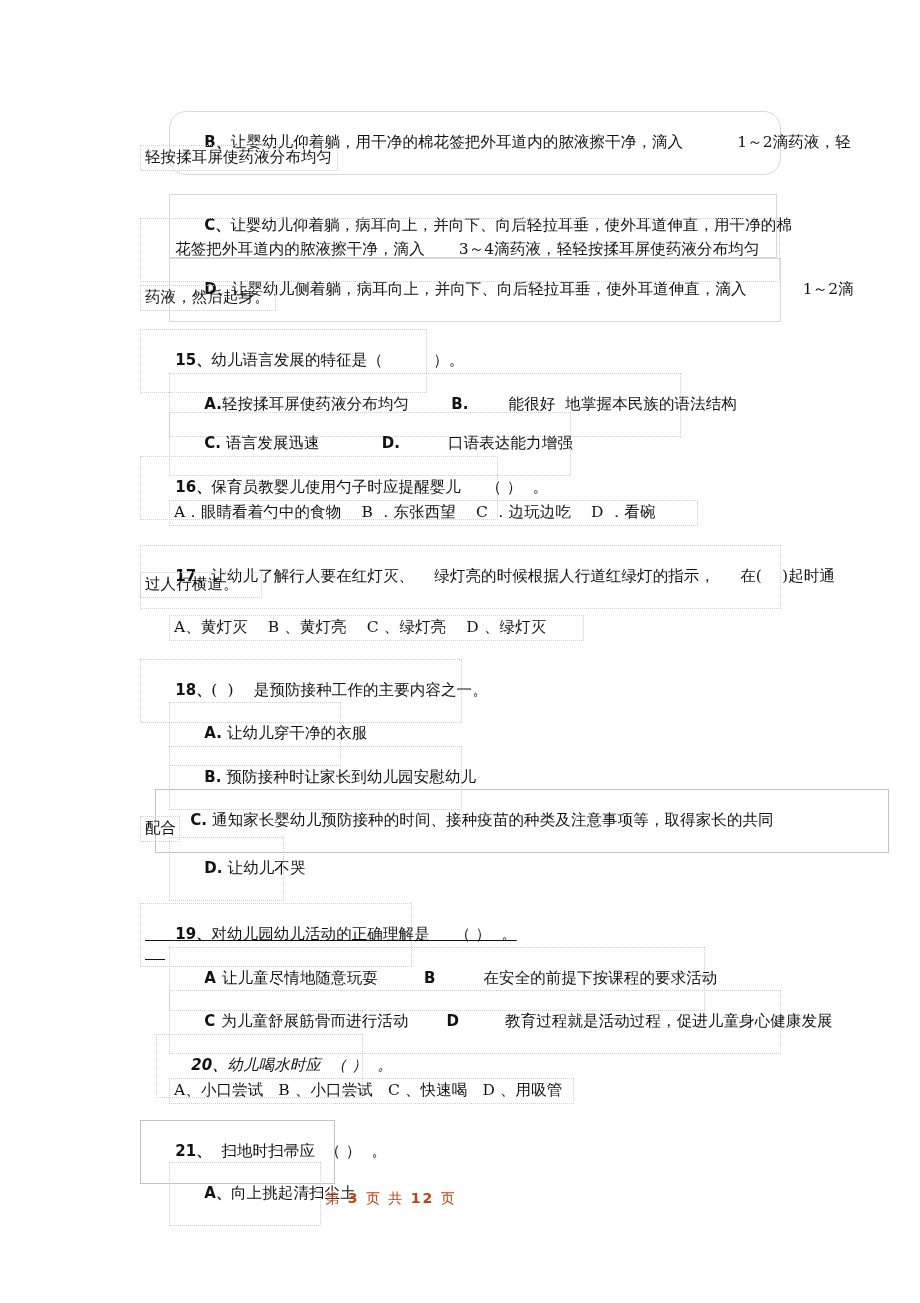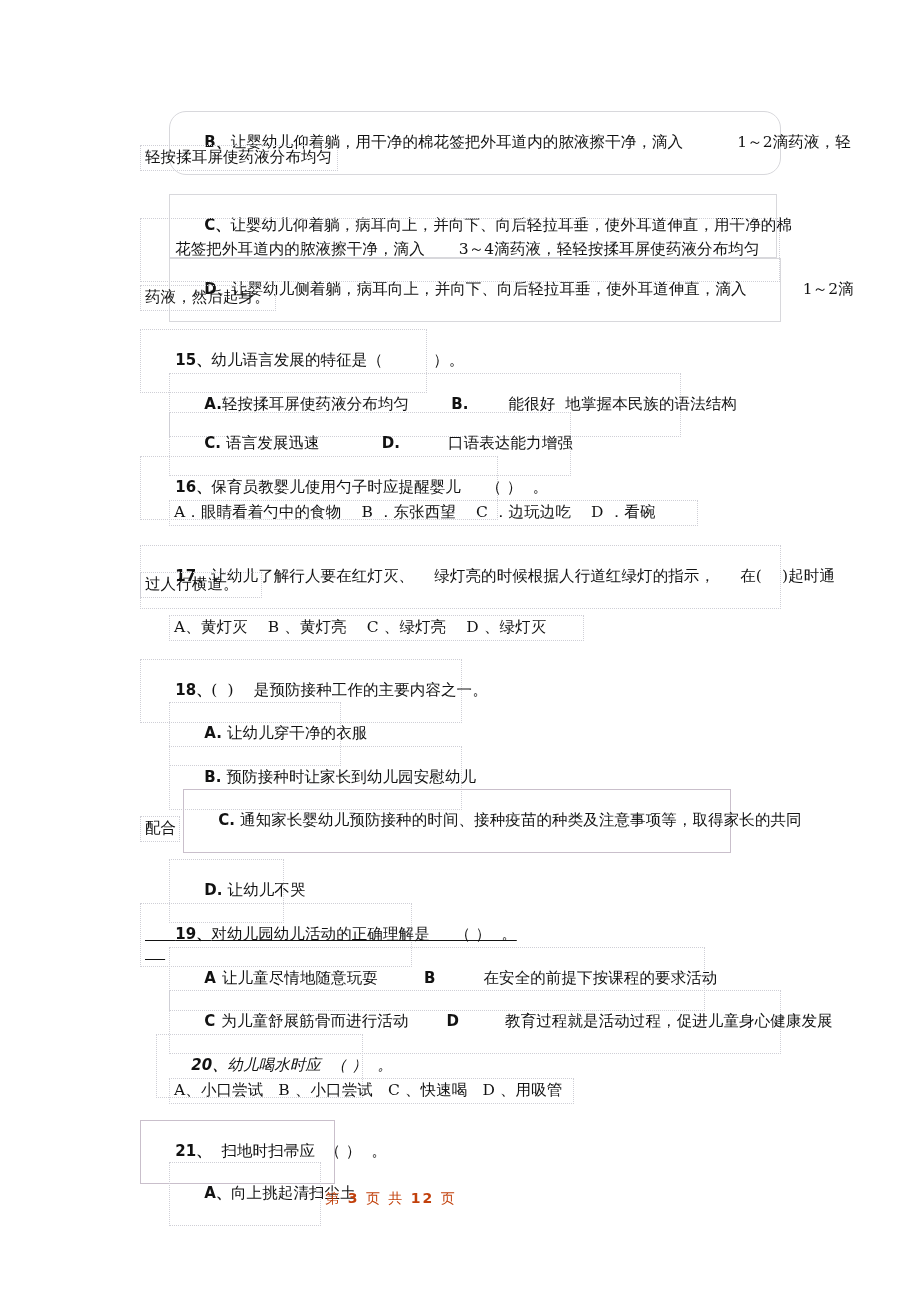--- a/index.html
+++ b/index.html
@@ -132,26 +132,26 @@
     </div>
 
     <div class="ln boxed-dotted" style="left:169px; top:702px; width:172px;">
       <span class="optletter">A.</span><span style="display:inline-block;width:5px;"></span><span>让幼儿穿干净的衣服</span>
     </div>
 
     <div class="ln boxed-dotted" style="left:169px; top:746px; width:293px;">
       <span class="optletter">B.</span><span style="display:inline-block;width:5px;"></span><span>预防接种时让家长到幼儿园安慰幼儿</span>
     </div>
 
-    <div class="ln boxed-mauve" style="left:183px; top:789px; width:548px;">
+    <div class="ln boxed-mauve" style="left:155px; top:789px; width:734px;">
       <span class="optletter">C.</span><span style="display:inline-block;width:5px;"></span><span>通知家长婴幼儿预防接种的时间、接种疫苗的种类及注意事项等，取得家长的共同</span>
     </div>
     <div class="ln boxed-dotted" style="left:140px; top:816px; width:40px;">配合</div>
 
-    <div class="ln boxed-dotted" style="left:169px; top:859px; width:115px;">
+    <div class="ln boxed-dotted" style="left:169px; top:837px; width:115px;">
       <span class="optletter">D.</span><span style="display:inline-block;width:5px;"></span><span>让幼儿不哭</span>
     </div>
 
     <div class="ln boxed-dotted" style="left:140px; top:903px; width:272px;text-decoration:underline;">
       <span class="qnum">19、</span><span>对幼儿园幼儿活动的正确理解是     （ ）  。</span>
     </div>
 
     <div class="ln boxed-dotted" style="left:169px; top:947px; width:536px;">
       <span class="optletter">A</span><span style="display:inline-block;width:6px;"></span><span>让儿童尽情地随意玩耍</span><span style="display:inline-block;width:46px;"></span><span class="optletter">B</span><span style="display:inline-block;width:48px;"></span><span>在安全的前提下按课程的要求活动</span>
     </div>

